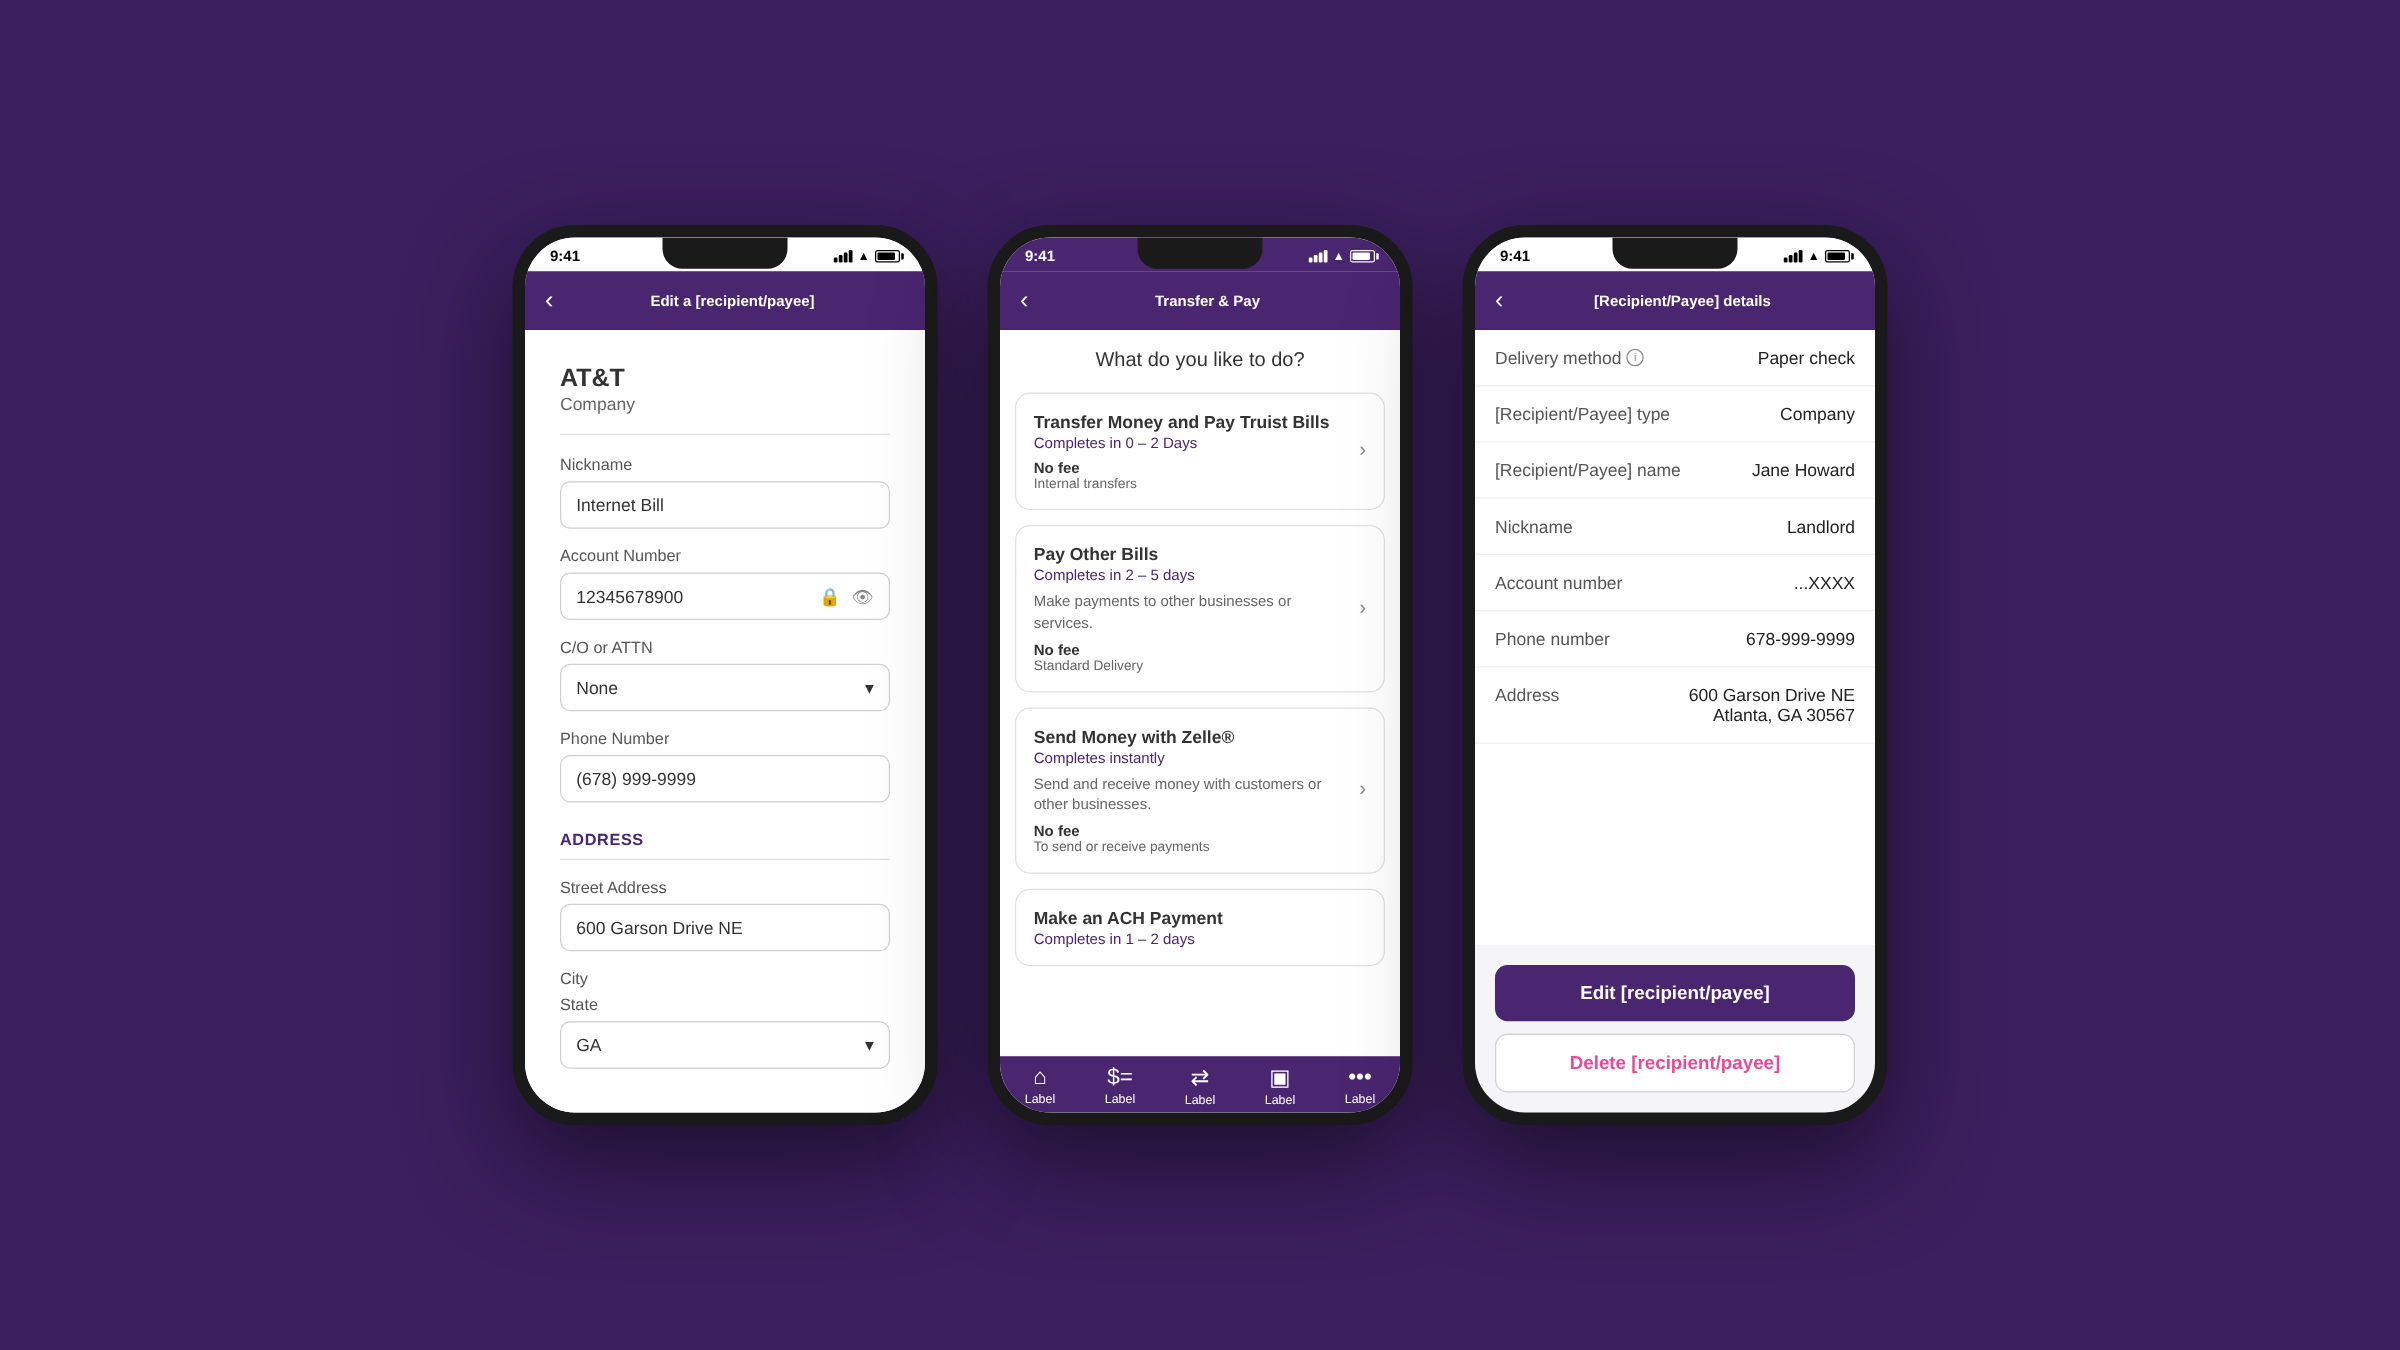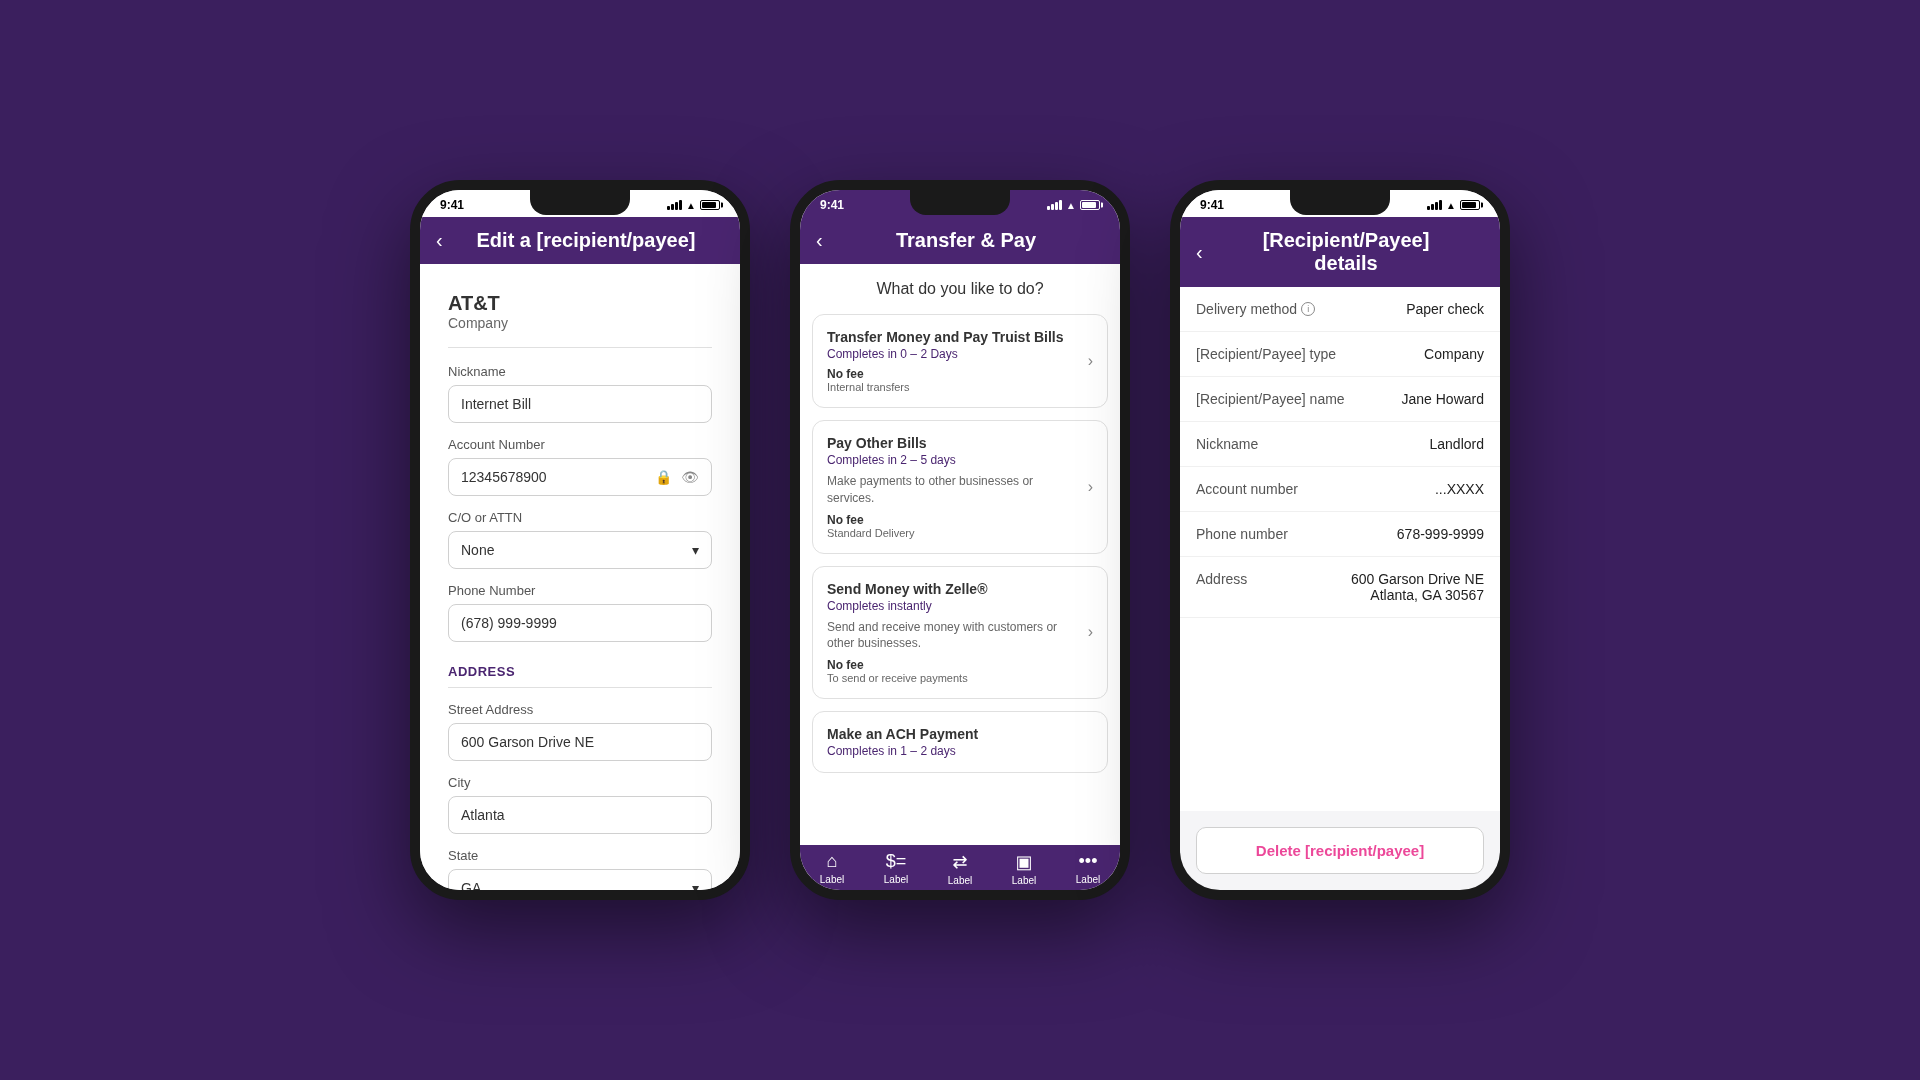--- a/index.html
+++ b/index.html
@@ -113,21 +113,21 @@
     }
     .back-btn {
       color: white;
       font-size: 20px;
       cursor: pointer;
       width: 24px;
     }
     .header-title {
       flex: 1;
       text-align: center;
-      font-size: 20px;
+      font-size: 12px;
       font-weight: 600;
       margin-right: 24px;
     }
     
     .phone1-content {
       flex: 1;
       background: white;
       overflow-y: auto;
       padding: 28px;
     }
@@ -439,23 +439,20 @@
       </div>
 
       <div class="section-label">Address</div>
 
       <div class="field-label">Street Address</div>
       <div class="text-input">
         <span>600 Garson Drive NE</span>
       </div>
 
       <div class="field-label">City</div>
-      <div class="text-input">
-        <span>Atlanta</span>
-      </div>
 
       <div class="field-label">State</div>
       <div class="select-field">
         <span>GA</span>
         <span>▾</span>
       </div>
 
     </div>
   </div>
 
@@ -607,18 +604,19 @@
           <span class="detail-key">Address</span>
           <span class="detail-val" style="white-space:pre-line;">600 Garson Drive NE
 Atlanta, GA 30567</span>
         </div>
 
         <div style="flex:1; min-height: 40px;"></div>
 
       </div>
 
       <div class="action-buttons">
+        <div class="btn-primary">Edit [recipient/payee]</div>
         <div class="btn-secondary">Delete [recipient/payee]</div>
       </div>
     </div>
   </div>
 
 </div>
 
 </body></html>

